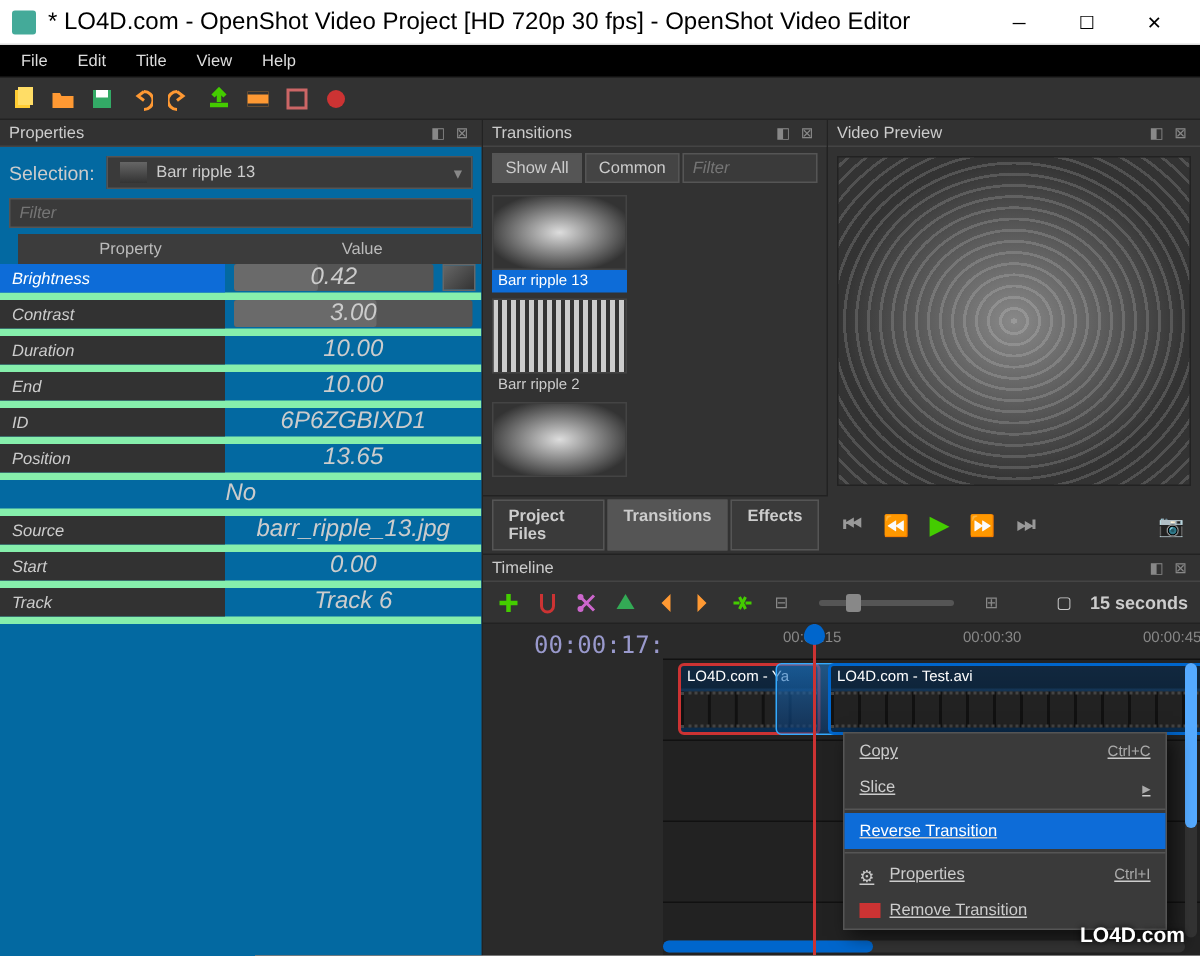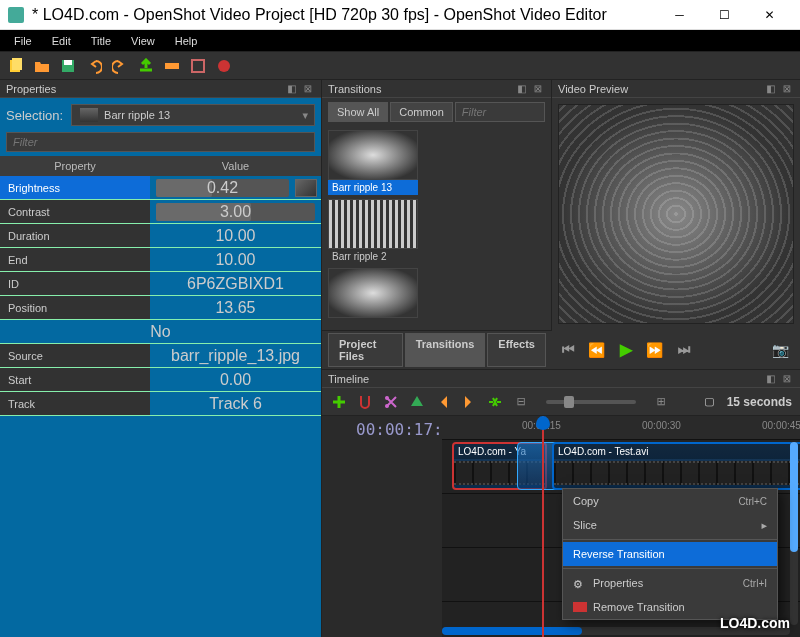--- a/index.html
+++ b/index.html
@@ -36,25 +36,25 @@
 
 .properties { flex: 1; background: #0369a1; display: flex; flex-direction: column; overflow: hidden; }
 .selection-row { display: flex; align-items: center; padding: 6px; gap: 8px; }
 .selection-row .lbl { font-size: 13px; color: #ccc; }
 .selection-row .combo { flex: 1; height: 22px; background: #3a3a3a; border: 1px solid #555; display: flex; align-items: center; padding: 0 8px; cursor: pointer; position: relative; }
 .selection-row .combo .thumb { width: 18px; height: 14px; background: linear-gradient(#666,#333); margin-right: 6px; }
 .selection-row .combo::after { content: "▾"; position: absolute; right: 6px; color: #888; }
 .filter-row { padding: 0 6px 4px; }
 .filter-row input { width: 100%; height: 20px; background: #3a3a3a; border: 1px solid #555; color: #999; padding: 0 6px; font-size: 11px; font-style: italic; }
 .prop-table { flex: 1; overflow: auto; }
-.prop-headrow { display: flex; background: #3c3c3c; height: 20px; align-items: center; }
+.prop-headrow { display: flex; background: #3c3c3c; height: 20px; align-items: center; margin-left: 12px; }
 .prop-headrow div { text-align: center; font-size: 11px; color: #bbb; }
 .prop-headrow .c1 { width: 150px; }
 .prop-headrow .c2 { flex: 1; }
-.prop-row { display: flex; height: 24px; align-items: center; border-bottom: 1px solid #86efac; }
+.prop-row { display: flex; height: 24px; border-bottom: 5px solid #86efac; font-style: italic; }
 .prop-row .c1 { width: 150px; padding: 0 8px; font-size: 11px; color: #ccc; background: #323232; height: 100%; display: flex; align-items: center; }
 .prop-row .c2 { flex: 1; padding: 0 4px; text-align: center; font-size: 16px; color: #ccc; }
 .prop-row .c3 { width: 26px; }
 .prop-row.selected .c1 { background: #0d6cd8; color: #fff; }
 .prop-row .slider { height: 18px; background: #555; border-radius: 2px; position: relative; display: flex; align-items: center; justify-content: center; margin: 0 2px; }
 .prop-row .slider .fill { position: absolute; left: 0; top: 0; bottom: 0; background: #6a6a6a; border-radius: 2px; }
 .prop-row .slider .val { position: relative; z-index: 1; }
 .prop-row .swatch { width: 22px; height: 18px; background: linear-gradient(135deg,#666,#333); border: 1px solid #666; }
 
 
@@ -110,21 +110,21 @@
 .clip .cliplabel { font-size: 10px; color: #fff; padding: 2px 4px; background: rgba(0,0,0,.3); white-space: nowrap; text-overflow: ellipsis; overflow: hidden; }
 .clip .filmstrip { height: 24px; margin-top: 2px; background: repeating-linear-gradient(90deg, #111 0, #111 2px, #222 2px, #222 18px); border-top: 2px dotted #444; border-bottom: 2px dotted #444; }
 .transition-clip { position: absolute; top: 2px; height: 48px; background: linear-gradient(rgba(30,120,200,.6),rgba(10,60,120,.6)); border: 1px solid #3af; border-radius: 4px; }
 
 .hscroll { position: absolute; bottom: 2px; left: 120px; right: 10px; height: 8px; background: #333; border-radius: 4px; }
 .hscroll .thumb { position: absolute; left: 0; width: 140px; height: 8px; background: #06c; border-radius: 4px; }
 .vscroll { position: absolute; right: 2px; top: 26px; bottom: 12px; width: 8px; background: #333; border-radius: 4px; }
 .vscroll .thumb { position: absolute; top: 0; height: 110px; width: 8px; background: #5af; border-radius: 4px; }
 
 
-.ctx { position: absolute; width: 216px; background: #3a3a3a; border: 1px solid #555; box-shadow: 4px 4px 12px rgba(0,0,0,.6); z-index: 100; }
+.ctx { position: absolute; width: 216px; background: #3a3a3a; border: 1px solid #555; box-shadow: 4px 4px 12px rgba(0,0,0,.6); z-index: 100; text-decoration: underline; }
 .ctx .item { height: 24px; display: flex; align-items: center; padding: 0 10px; font-size: 11px; cursor: pointer; }
 .ctx .item.selected { background: #0d6cd8; color: #fff; }
 .ctx .item .shortcut { margin-left: auto; color: #aaa; font-size: 10px; }
 .ctx .item .arrow { margin-left: auto; color: #aaa; }
 .ctx .sep { height: 1px; background: #555; margin: 2px 0; }
 .ctx .item .ic { width: 14px; height: 10px; margin-right: 6px; }
 
 .watermark { position: absolute; right: 10px; bottom: 6px; color: #fff; font-size: 14px; font-weight: bold; text-shadow: 0 0 4px #000; z-index: 200; }
 </style>
 </head>

